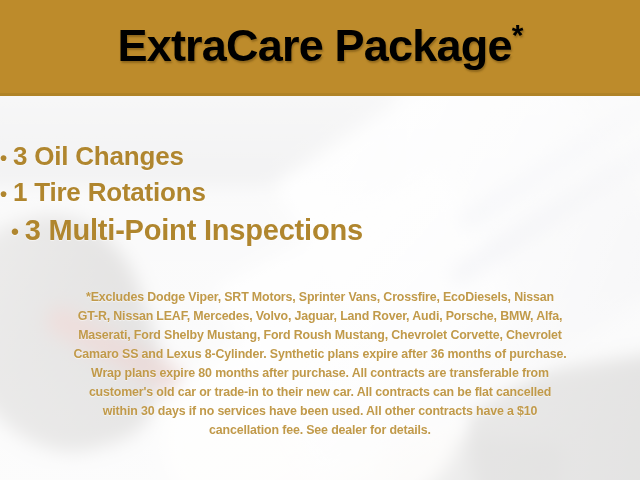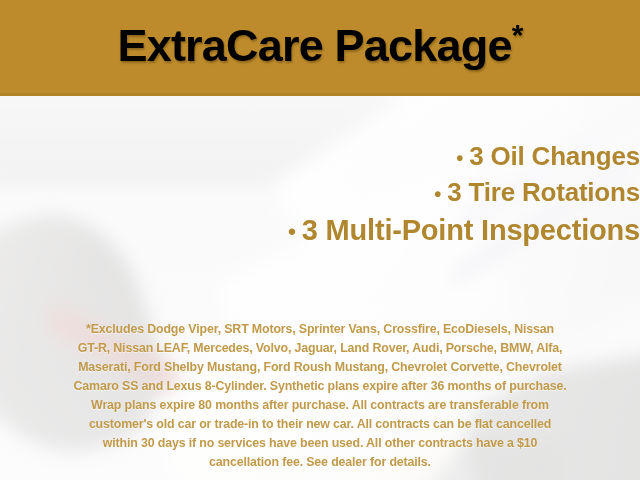--- a/index.html
+++ b/index.html
@@ -162,23 +162,23 @@
   }
   .header-title .asterisk {
     font-size: 30px;
     vertical-align: super;
     line-height: 0;
   }
 
   
   .benefits {
     position: absolute;
-    left: 8px; right: 0;
+    left: 0; right: 0;
     top: 140px;
-    text-align: right;
+    text-align: left;
   }
   .benefit-line {
     color: #b0862e;
     font-weight: bold;
     letter-spacing: -0.2px;
     white-space: nowrap;
     text-shadow: 0 1px 1px rgba(255,255,255,.55);
   }
   .benefit-line .bullet {
     font-size: 0.78em;
@@ -195,21 +195,20 @@
     left: 30px;
     top: 288px;
     width: 580px;
     text-align: center;
     color: #c19a4a;
     font-size: 12.4px;
     font-weight: bold;
     line-height: 19px;
     letter-spacing: -0.15px;
     text-shadow: 0 1px 1px rgba(255,255,255,.6);
-    margin-top: 32px;
   }
   .disclaimer div { white-space: nowrap; }
 </style>
 </head>
 <body>
 
 <div class="promo-card">
 
   <div class="photo-bg">
     <div class="shape ph-panel-top"></div>
@@ -230,21 +229,21 @@
     <div class="header-title">
       <span>ExtraCare Package</span><span class="asterisk">*</span>
     </div>
   </div>
 
   <div class="benefits">
     <div class="benefit-line b1">
       <span class="bullet">•</span><span>3 Oil Changes</span>
     </div>
     <div class="benefit-line b2">
-      <span class="bullet">•</span><span>3 Tire Rotations</span>
+      <span class="bullet">•</span><span>1 Tire Rotations</span>
     </div>
     <div class="benefit-line b3">
       <span class="bullet">•</span><span>3 Multi-Point Inspections</span>
     </div>
   </div>
 
   <div class="disclaimer">
     <div>*Excludes Dodge Viper, SRT Motors, Sprinter Vans, Crossfire, EcoDiesels, Nissan</div>
     <div>GT-R, Nissan LEAF, Mercedes, Volvo, Jaguar, Land Rover, Audi, Porsche, BMW, Alfa,</div>
     <div>Maserati, Ford Shelby Mustang, Ford Roush Mustang, Chevrolet Corvette, Chevrolet</div>

